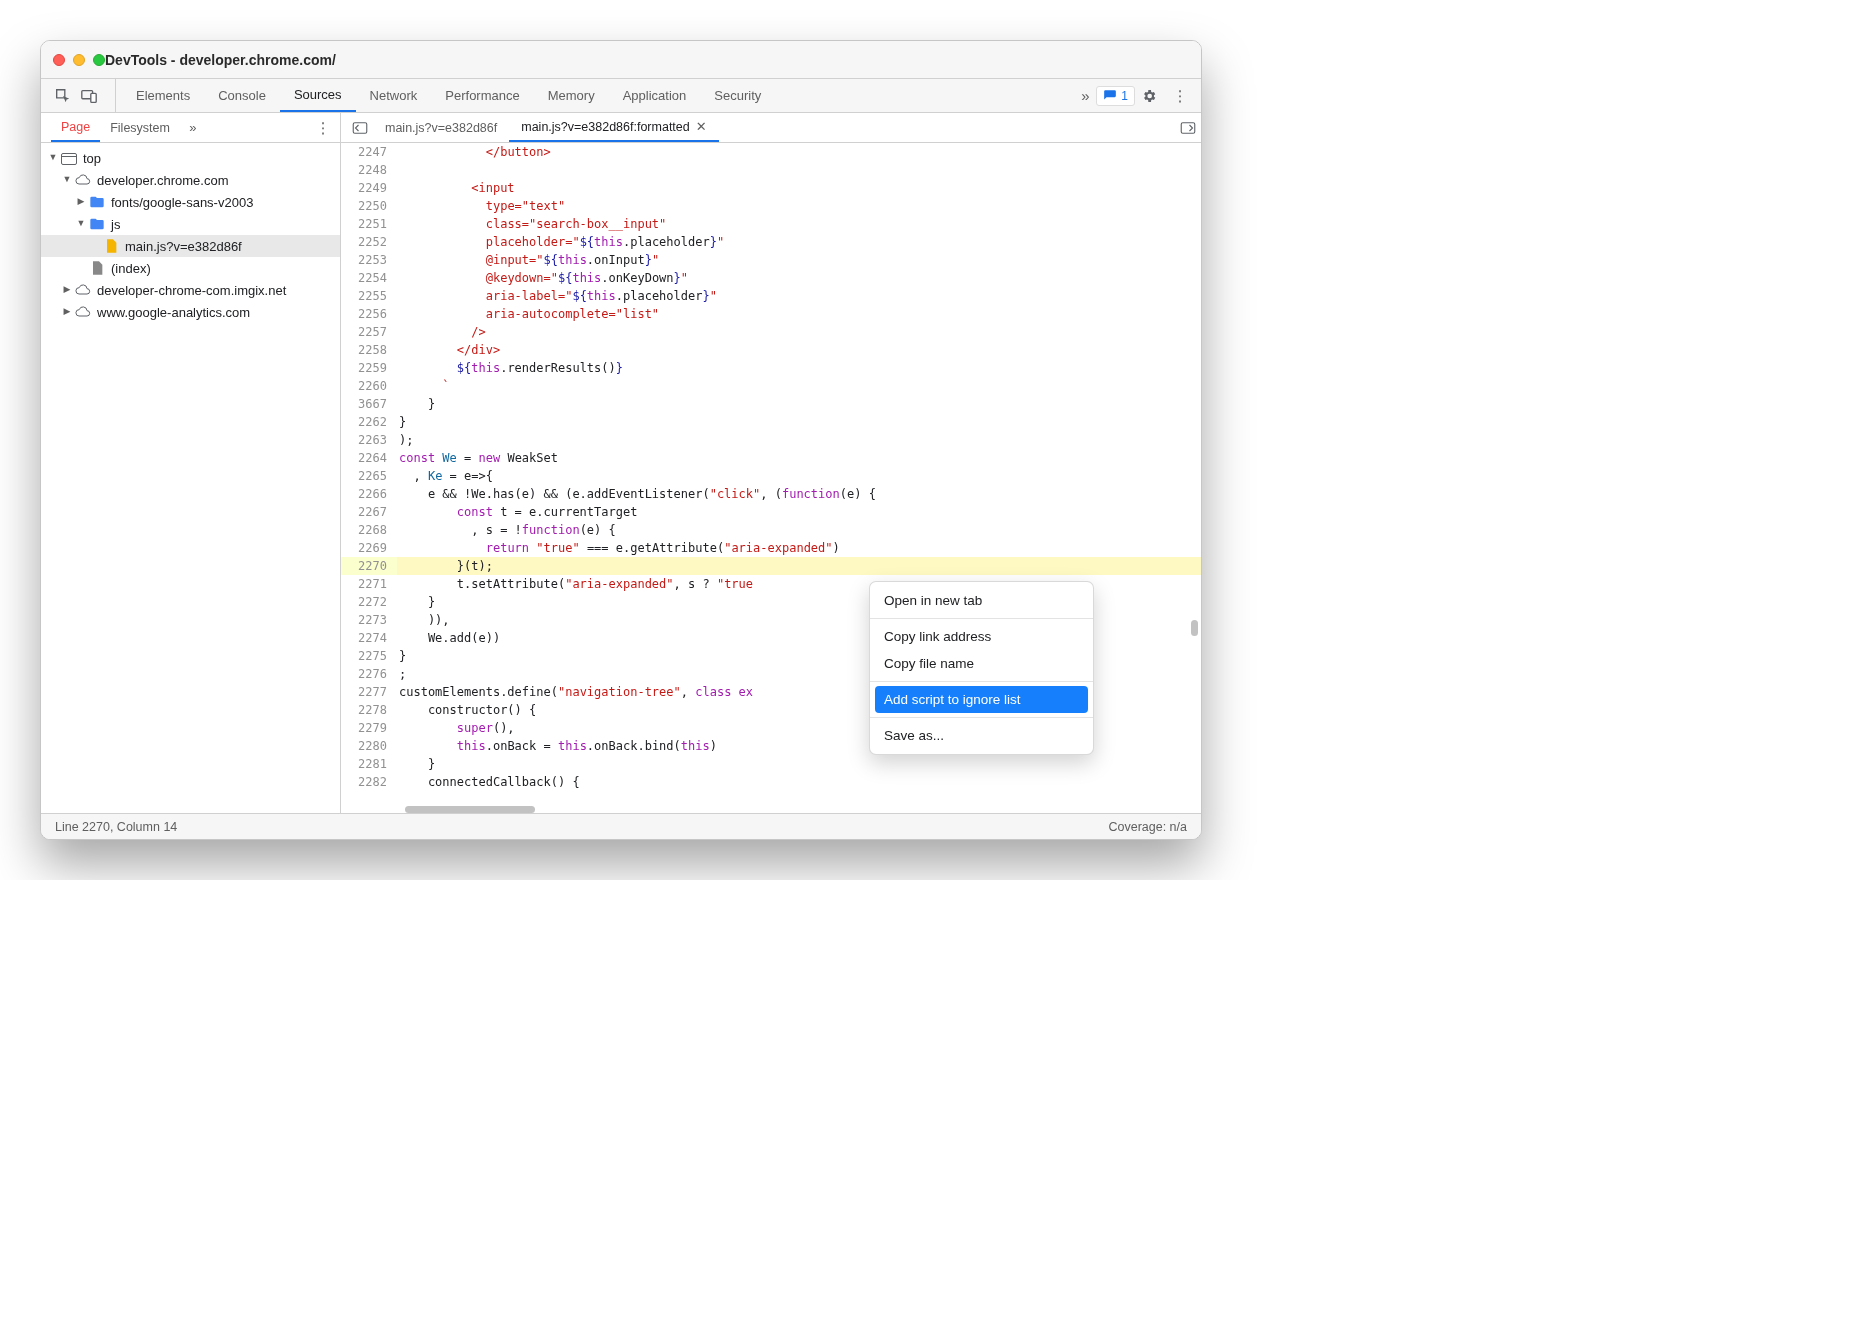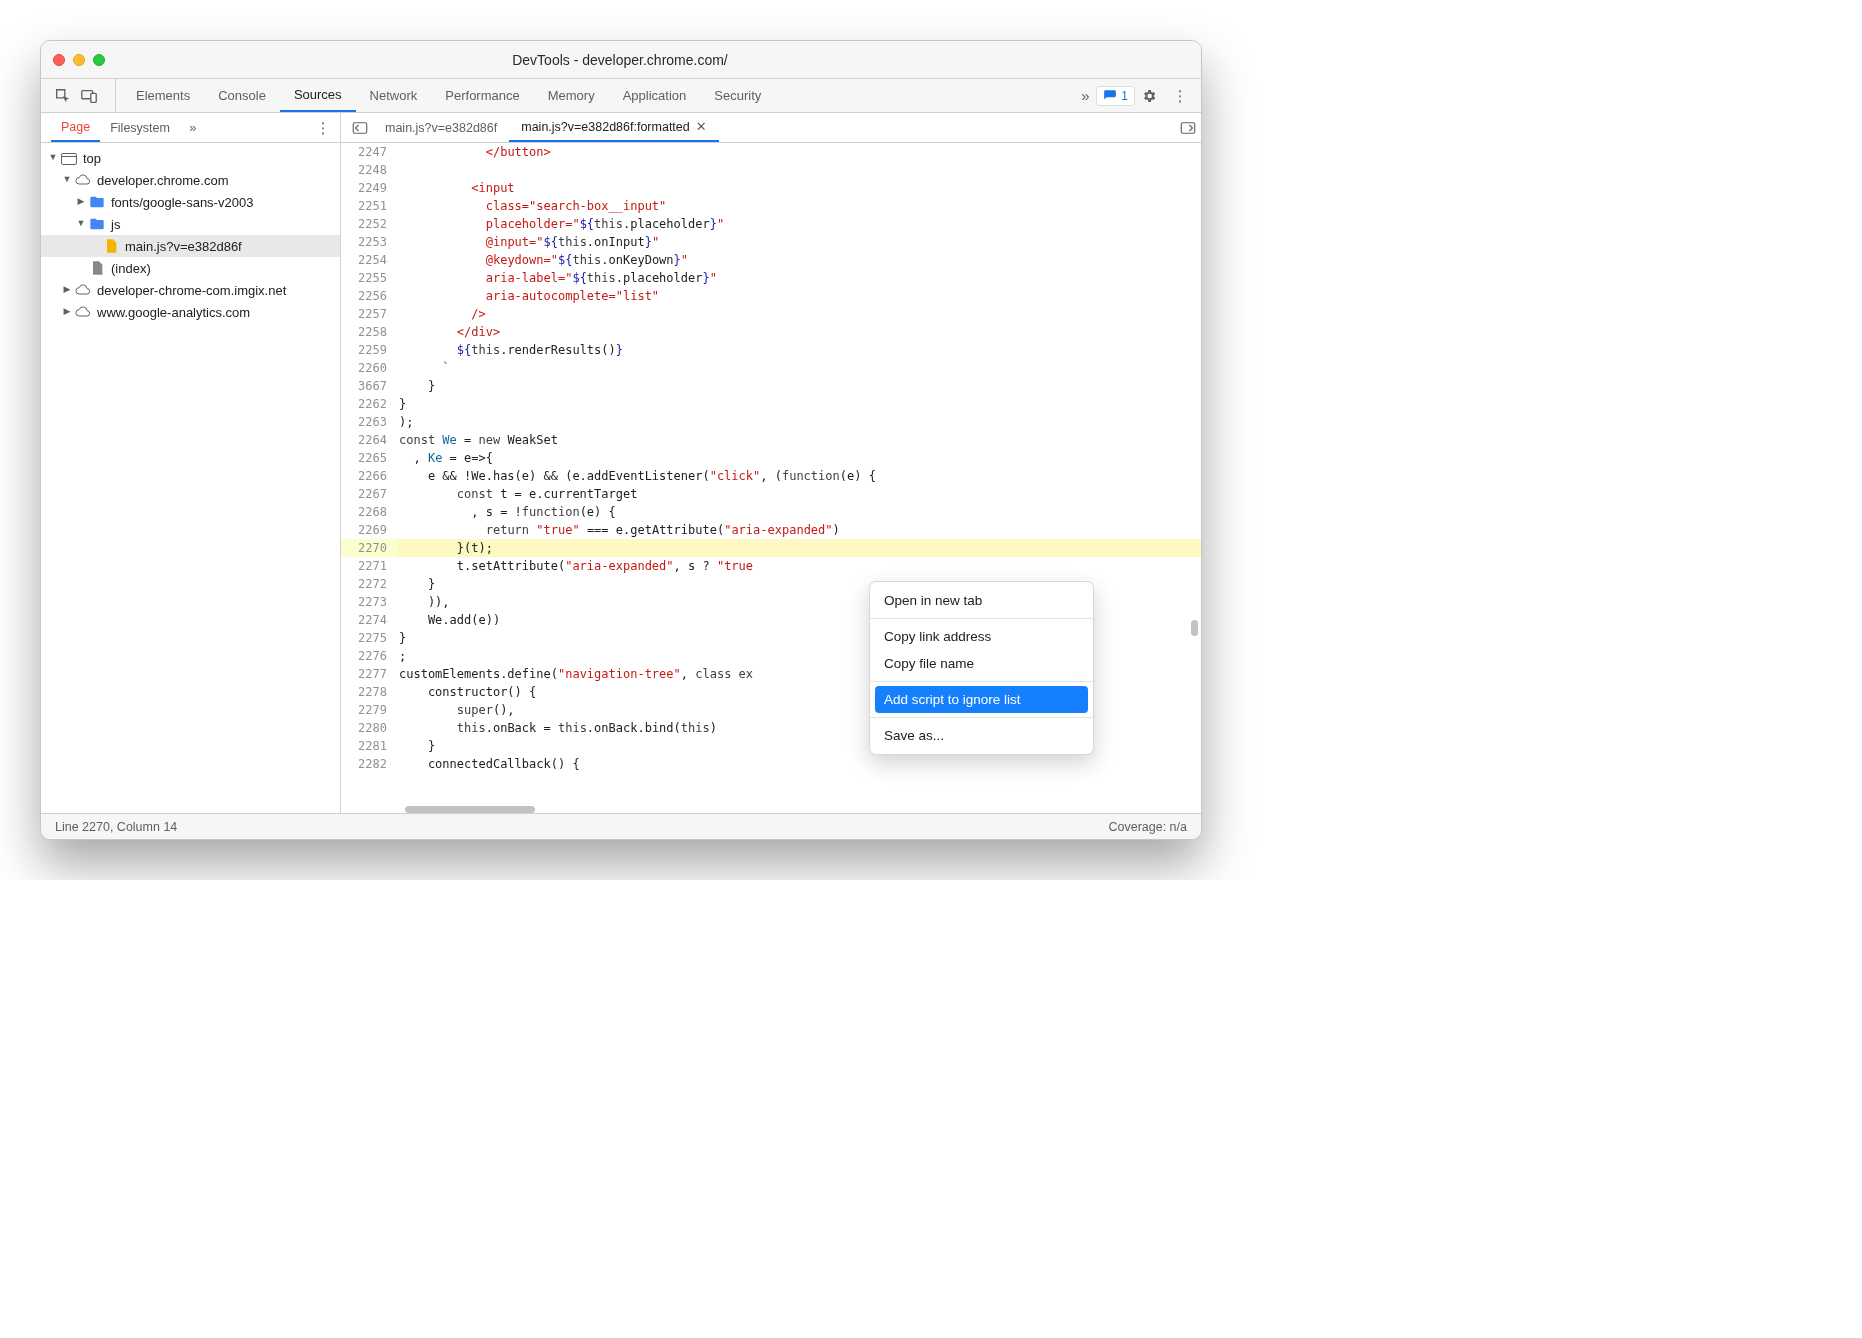--- a/index.html
+++ b/index.html
@@ -11,21 +11,21 @@
     box-shadow: 0 25px 50px rgba(0,0,0,0.35);
     background: #fff; overflow: hidden; display: flex; flex-direction: column;
     position: relative;
   }
   .titlebar { height: 38px; display: flex; align-items: center; padding: 0 12px; border-bottom: 1px solid #d0d0d0; background: #f6f6f6; }
   .traffic { display: flex; gap: 8px; }
   .dot { width: 12px; height: 12px; border-radius: 50%; }
   .dot.red { background: #ff5f57; border: 0.5px solid #e24640; }
   .dot.yellow { background: #febc2e; border: 0.5px solid #e1a325; }
   .dot.green { background: #28c840; border: 0.5px solid #28aa35; }
-  .titlebar-title { flex: 1; text-align: center; font-size: 14px; font-weight: 400; color: #2a2a2a; padding-right: 54px; }
+  .titlebar-title { flex: 1; font-size: 14px; font-weight: 700; color: #2a2a2a; padding-right: 54px; }
   
   .toolbar { height: 34px; display: flex; align-items: center; border-bottom: 1px solid #d0d0d0; background: #f6f6f6; font-size: 13px; }
   .toolbar-left { display: flex; align-items: center; padding-left: 12px; border-right: 1px solid #d0d0d0; padding-right: 10px; height: 100%; }
   .tb-icon { width: 20px; height: 20px; display: flex; align-items: center; justify-content: center; color: #555; margin-right: 6px; }
   .tabs { display: flex; align-items: stretch; height: 100%; padding-left: 6px; flex: 1; }
   .tab { padding: 0 14px; display: flex; align-items: center; color: #5f5f5f; cursor: default; }
   .tab.active { color: #202124; border-bottom: 2.5px solid #1a73e8; }
   .toolbar-right { display: flex; align-items: center; padding-right: 10px; gap: 6px; height: 100%; }
   .warning-badge { display: flex; align-items: center; gap: 4px; background: #fff; border: 1px solid #ddd; border-radius: 3px; padding: 2px 6px; color: #1a73e8; font-size: 12px; }
   .gear, .kebab, .chev { color: #5f5f5f; width: 22px; text-align: center; font-size: 15px; }
@@ -56,21 +56,21 @@
   .file-tab.active { color: #202124; border-bottom: 2.5px solid #1a73e8; }
   .file-tabs .spacer { flex: 1; }
   .close-x { font-size: 13px; color: #5f5f5f; }
 
   .editor { flex: 1; overflow: auto; font-family: Menlo, Consolas, monospace; font-size: 12px; line-height: 18px; color: #202124; position: relative; }
   .line { display: flex; }
   .gutter { width: 56px; text-align: right; color: #919191; padding-right: 10px; user-select: none; flex-shrink: 0; }
   .code { white-space: pre; padding-left: 2px; }
   .line.hl { background: #fef9c3; }
   .line.hl .gutter { background: #fbfecd; }
-  .tok-kw { color: #404040; }
+  .tok-kw { color: #a21caf; }
   .tok-str { color: #c41a16; }
   .tok-blue { color: #1a1aa6; }
   .tok-bluefn { color: #0f68a0; }
 
   .statusbar { height: 26px; border-top: 1px solid #d0d0d0; background: #f6f6f6; display: flex; align-items: center; padding: 0 14px; font-size: 12.5px; color: #5f5f5f; }
   .statusbar .spacer { flex: 1; }
 
   .context-menu {
     position: absolute; left: 828px; top: 540px; width: 225px;
     background: #fff; border: 1px solid rgba(0,0,0,0.15); border-radius: 7px;
@@ -252,20 +252,24 @@
             </div>
             <div class="line">
               <div class="gutter">2248</div>
               <div class="code"></div>
             </div>
             <div class="line">
               <div class="gutter">2249</div>
               <div class="code">          <span class="tok-str">&lt;input</span></div>
             </div>
             <div class="line">
+              <div class="gutter">2250</div>
+              <div class="code">            <span class="tok-str">type="text"</span></div>
+            </div>
+            <div class="line">
               <div class="gutter">2251</div>
               <div class="code">            <span class="tok-str">class="search-box__input"</span></div>
             </div>
             <div class="line">
               <div class="gutter">2252</div>
               <div class="code">            <span class="tok-str">placeholder="</span><span class="tok-blue">${</span><span class="tok-kw">this</span>.placeholder<span class="tok-blue">}</span><span class="tok-str">"</span></div>
             </div>
             <div class="line">
               <div class="gutter">2253</div>
               <div class="code">            <span class="tok-str">@input="</span><span class="tok-blue">${</span><span class="tok-kw">this</span>.onInput<span class="tok-blue">}</span><span class="tok-str">"</span></div>

